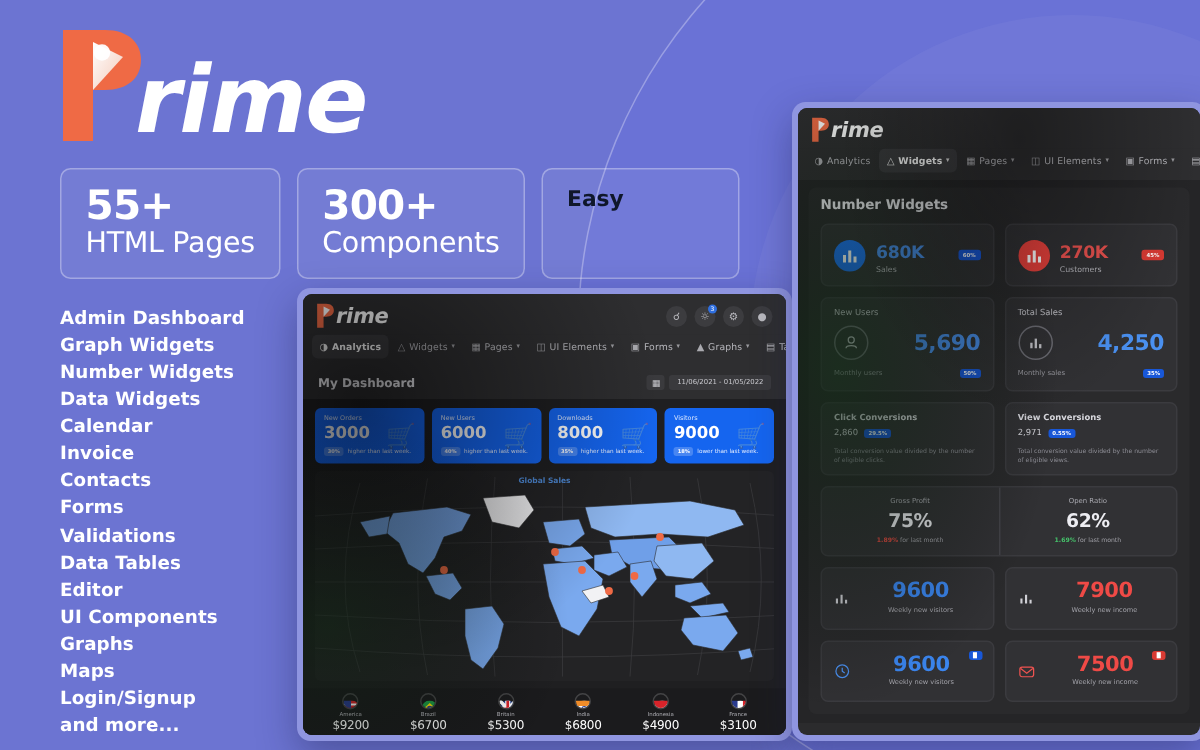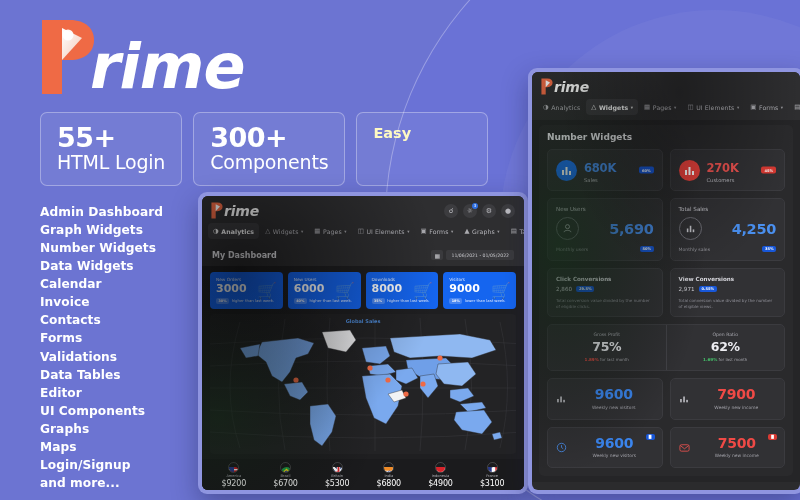--- a/index.html
+++ b/index.html
@@ -85,21 +85,21 @@
   }
   .stat-label {
     font-size: 19px;
     color: #ffffff;
     line-height: 1.12;
     letter-spacing: -0.2px;
   }
   .stat-small {
     font-size: 14.5px;
     font-weight: 700;
-    color: #fef9c3;
+    color: #0f172a;
     line-height: 1.28;
   }
 
   .feature-list {
     margin-top: 17px;
     list-style: none;
   }
   .feature-list li {
     color: #ffffff;
     font-size: 12.2px;
@@ -413,21 +413,21 @@
         <circle cx="28" cy="17" r="5.5" fill="#ffffff" opacity="0.95"></circle>
       </svg>
     </div>
     <div class="logo-text">rime</div>
   </div>
 
 
   <div class="stat-row">
     <div class="stat-box">
       <div class="stat-num">55+</div>
-      <div class="stat-label">HTML Login</div>
+      <div class="stat-label">HTML Pages</div>
     </div>
     <div class="stat-box w2">
       <div class="stat-num">300+</div>
       <div class="stat-label">Components</div>
     </div>
     <div class="stat-box w3">
       <div class="stat-small">Easy</div>
     </div>
   </div>
 

